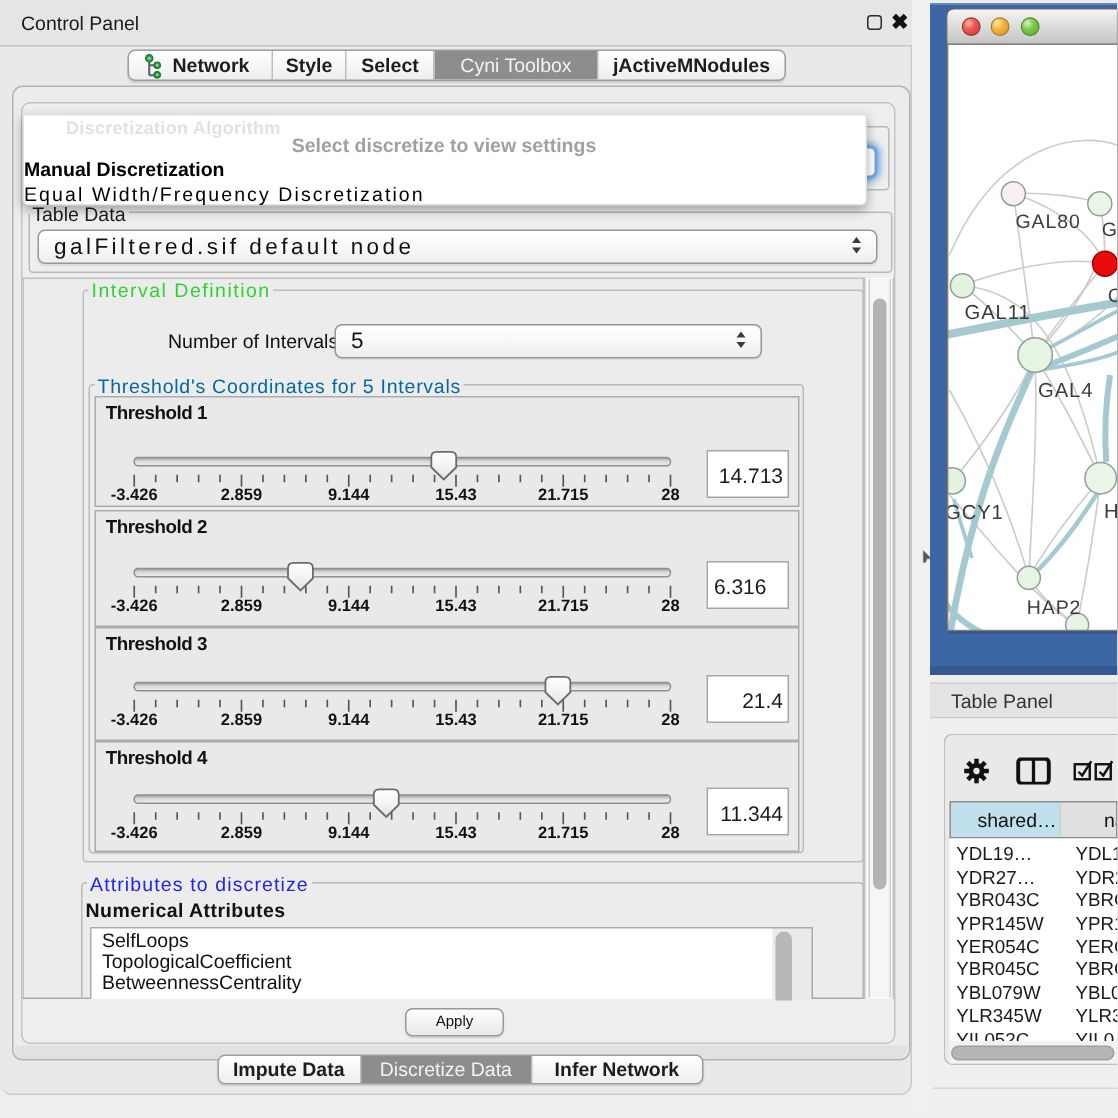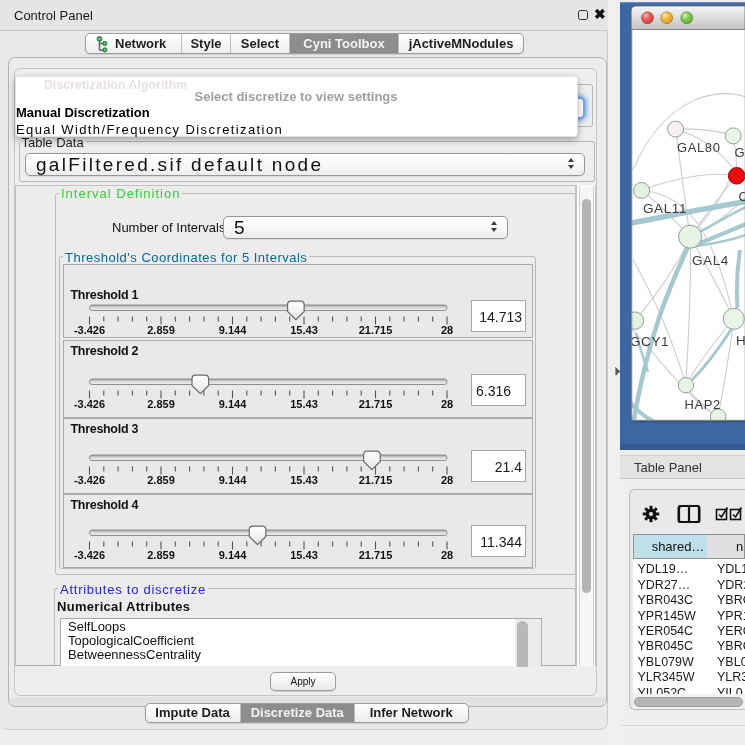--- a/index.html
+++ b/index.html
@@ -6,24 +6,24 @@
   body{width:745px;height:745px;position:relative;overflow:hidden;
        font-family:"Liberation Sans",sans-serif;background:#eeeeee;-webkit-font-smoothing:antialiased;}
   .abs{position:absolute;}
   
   .seg{position:absolute;display:flex;border:1px solid #9d9d9d;border-radius:5px;
        background:linear-gradient(#ffffff,#eeeeee);box-sizing:border-box;overflow:hidden;
        box-shadow:0 1px 1px rgba(0,0,0,0.12);}
   .seg .sg{box-sizing:border-box;text-align:center;font-size:13px;font-weight:bold;color:#1d1d1d;
        border-left:1px solid #bdbdbd;white-space:nowrap;}
   .seg .sg:first-child{border-left:none;}
-  .seg .on{background:#8d8d8d;color:#f3f3f3;font-weight:bold;}
+  .seg .on{background:#8d8d8d;color:#f3f3f3;font-weight:normal;}
   
   .combo{position:absolute;box-sizing:border-box;border:1px solid #979797;border-radius:5px;
-       background:linear-gradient(#ffffff,#f7f7f7 55%,#ededed);font-size:19px;color:#111;
+       background:linear-gradient(#ffffff,#f7f7f7 55%,#ededed);font-size:15px;color:#111;
        box-shadow:0 1px 1px rgba(0,0,0,0.08);padding-left:36px;}
   .combo .ctext{position:absolute;left:10px;top:0;}
   .arr{position:absolute;width:10px;}
   .arr .up{width:0;height:0;border-left:3.5px solid transparent;border-right:3.5px solid transparent;
        border-bottom:4.5px solid #3a3a3a;margin-bottom:3.5px;margin-left:1px;}
   .arr .dn{width:0;height:0;border-left:3.5px solid transparent;border-right:3.5px solid transparent;
        border-top:4.5px solid #3a3a3a;margin-left:1px;}
   
   .grp{position:absolute;border:1px solid #b9b9b9;border-radius:3px;box-sizing:border-box;}
   .gtitle{position:absolute;font-size:13px;background:#eeeeee;padding:0 2px;white-space:nowrap;}
@@ -116,21 +116,21 @@
     <rect x="26.5" y="41" width="357.5" height="5.5" rx="2.5" fill="url(#tr1)" stroke="#8f8f8f" stroke-width="1"></rect>
     <path d="M26.50 52.5 L26.50 60.5 M40.80 52.5 L40.80 57.5 M55.10 52.5 L55.10 57.5 M69.40 52.5 L69.40 57.5 M83.70 52.5 L83.70 57.5 M98.00 52.5 L98.00 60.5 M112.30 52.5 L112.30 57.5 M126.60 52.5 L126.60 57.5 M140.90 52.5 L140.90 57.5 M155.20 52.5 L155.20 57.5 M169.50 52.5 L169.50 60.5 M183.80 52.5 L183.80 57.5 M198.10 52.5 L198.10 57.5 M212.40 52.5 L212.40 57.5 M226.70 52.5 L226.70 57.5 M241.00 52.5 L241.00 60.5 M255.30 52.5 L255.30 57.5 M269.60 52.5 L269.60 57.5 M283.90 52.5 L283.90 57.5 M298.20 52.5 L298.20 57.5 M312.50 52.5 L312.50 60.5 M326.80 52.5 L326.80 57.5 M341.10 52.5 L341.10 57.5 M355.40 52.5 L355.40 57.5 M369.70 52.5 L369.70 57.5 M384.00 52.5 L384.00 60.5" stroke="#555555" stroke-width="1.1" fill="none"></path>
     <text x="26.50" y="69.5" font-family="Liberation Sans, sans-serif" font-size="11" font-weight="bold" fill="#111" text-anchor="middle">-3.426</text>
     <text x="98.00" y="69.5" font-family="Liberation Sans, sans-serif" font-size="11" font-weight="bold" fill="#111" text-anchor="middle">2.859</text>
     <text x="169.50" y="69.5" font-family="Liberation Sans, sans-serif" font-size="11" font-weight="bold" fill="#111" text-anchor="middle">9.144</text>
     <text x="241.00" y="69.5" font-family="Liberation Sans, sans-serif" font-size="11" font-weight="bold" fill="#111" text-anchor="middle">15.43</text>
     <text x="312.50" y="69.5" font-family="Liberation Sans, sans-serif" font-size="11" font-weight="bold" fill="#111" text-anchor="middle">21.715</text>
     <text x="384.00" y="69.5" font-family="Liberation Sans, sans-serif" font-size="11" font-weight="bold" fill="#111" text-anchor="middle">28</text>
     <path d="M224.55 47.5 L224.55 40.7 Q224.55 37.2 228.05 37.2 L237.65 37.2 Q241.15 37.2 241.15 40.7 L241.15 47.5 L232.85 55.6 Z" fill="url(#th1)" stroke="#6b6b6b" stroke-width="1.2"></path>
   </svg>
-<div class="thlabel abs" style="left:70.5px;top:268px;margin-top:20px;">Threshold 1</div>
+<div class="thlabel abs" style="left:70.5px;top:268px;">Threshold 1</div>
 <div class="valbox" style="left:471px;top:300px;width:55px;height:32px;line-height:33px;padding-right:3px;">14.713</div>
 
 <div class="thblock" style="left:62.5px;top:340px;width:470px;height:77.5px;"></div>
 <svg class="abs" style="left:62.5px;top:340px;" width="470" height="77.5" viewBox="0 0 470 77.5">
     <defs>
       <linearGradient id="tr2" x1="0" y1="0" x2="0" y2="1">
         <stop offset="0" stop-color="#9a9a9a"></stop>
         <stop offset="0.45" stop-color="#d9d9d9"></stop>
         <stop offset="1" stop-color="#efefef"></stop>
       </linearGradient>

